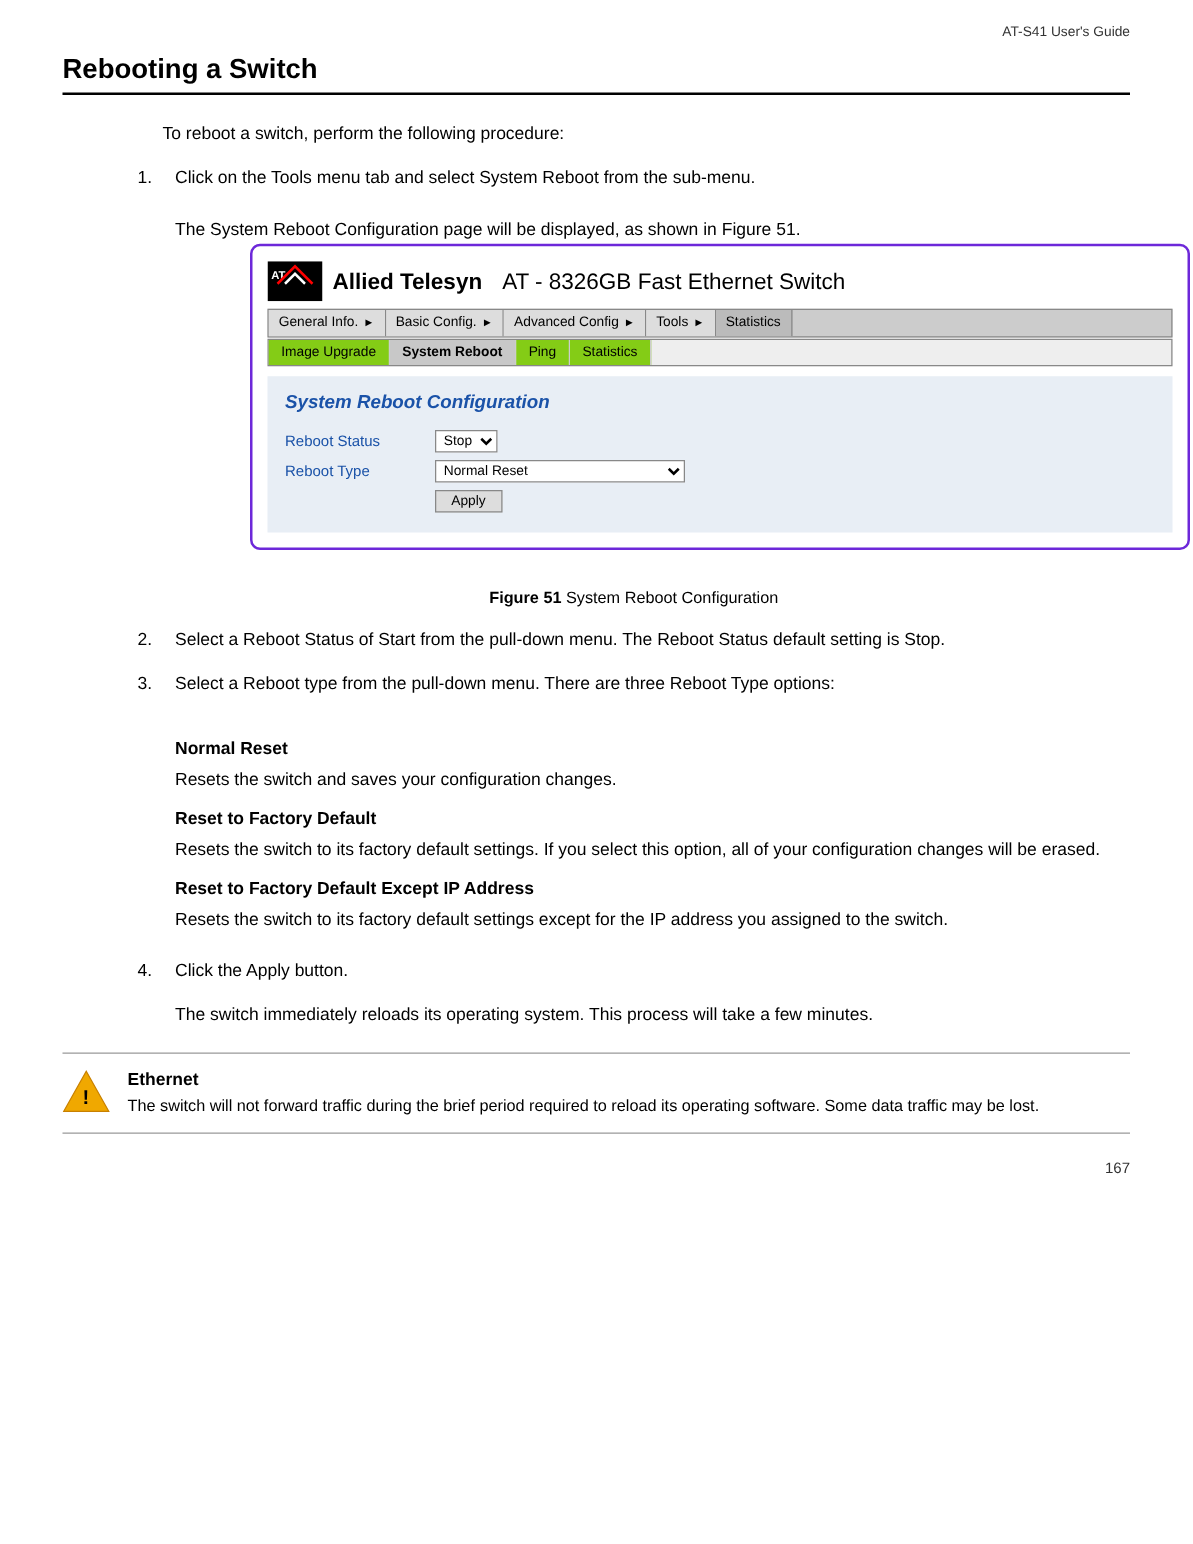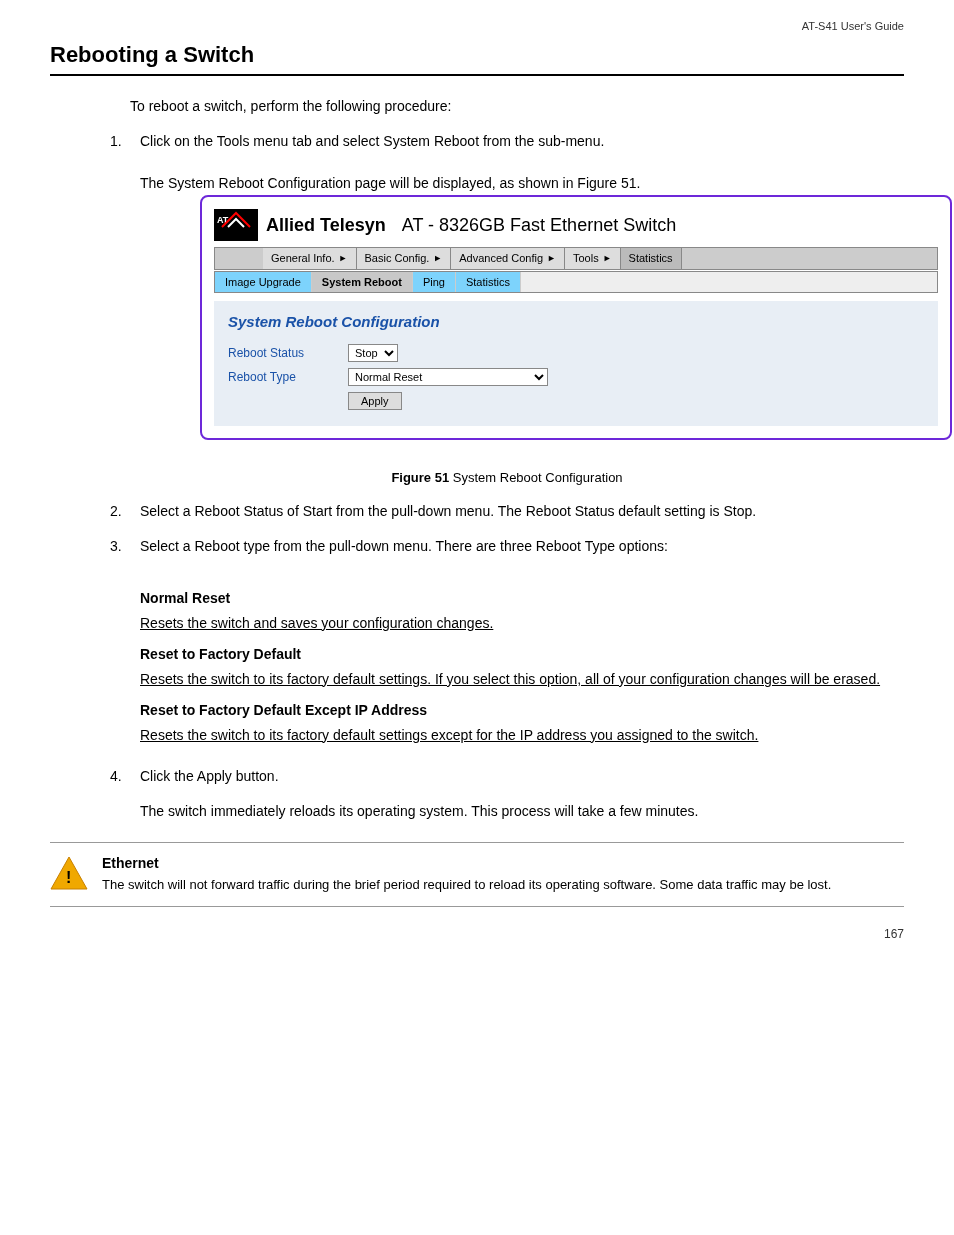--- a/index.html
+++ b/index.html
@@ -76,21 +76,20 @@
       display: flex;
       align-items: center;
       gap: 4px;
     }
 
     .nav-bar-top {
       display: flex;
       background: #ccc;
       border: 1px solid #888;
       margin-bottom: 1px;
-      padding-left: 48px;
     }
 
     .nav-item {
       display: flex;
       align-items: center;
       padding: 2px 8px;
       font-size: 11px;
       border-right: 1px solid #888;
       background: #ddd;
       color: #000;
@@ -110,21 +109,21 @@
       display: flex;
       background: #eee;
       border: 1px solid #888;
       margin-bottom: 8px;
     }
 
     .sub-item {
       padding: 2px 10px;
       font-size: 11px;
       border-right: 1px solid #ccc;
-      background: #7dd3fc;
+      background: #84cc16;
       color: #000;
     }
 
     .sub-item.active {
       background: #c8c8c8;
       font-weight: bold;
     }
 
     .config-panel {
       background: #e8eef5;
@@ -195,21 +194,20 @@
 
     .subheading {
       font-weight: bold;
       margin-bottom: 4px;
       margin-top: 10px;
     }
 
     .sub-desc {
       margin-bottom: 6px;
       line-height: 1.5;
-      text-decoration: underline;
     }
 
     
     .caution-box {
       border-top: 1px solid #999;
       border-bottom: 1px solid #999;
       margin: 20px 0 20px 0;
       padding: 12px 12px 12px 0;
       display: flex;
       align-items: flex-start;

